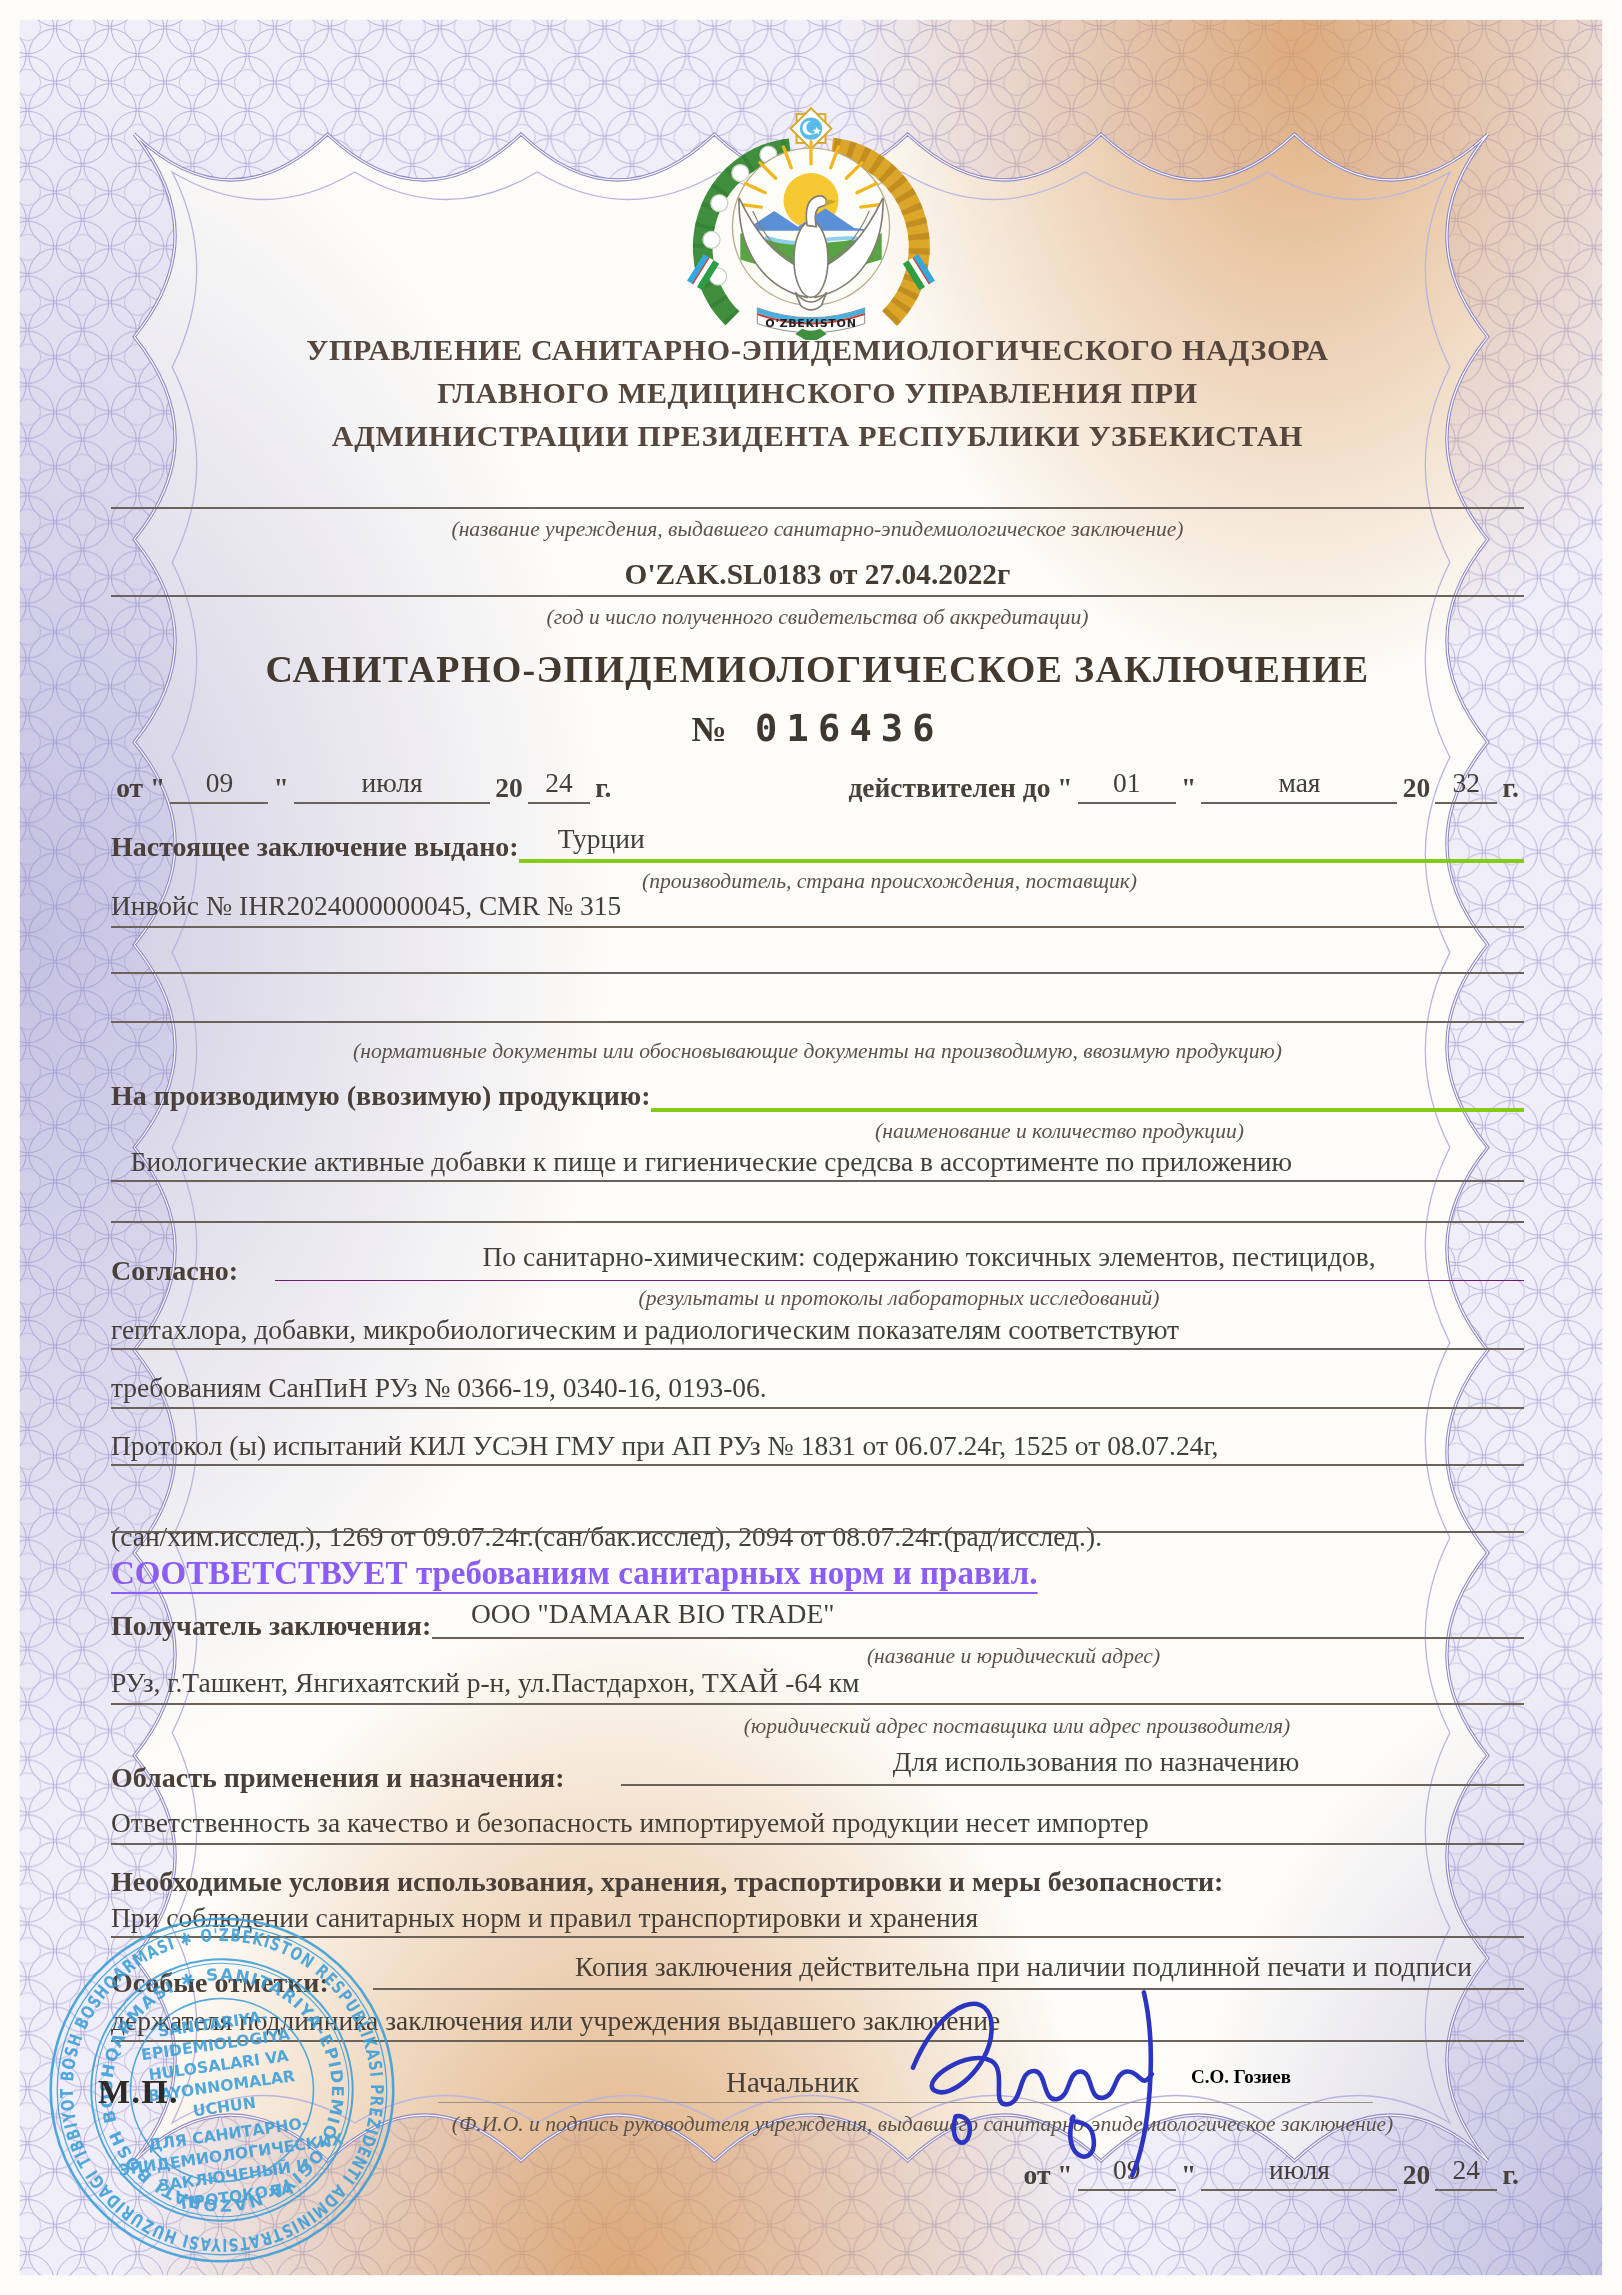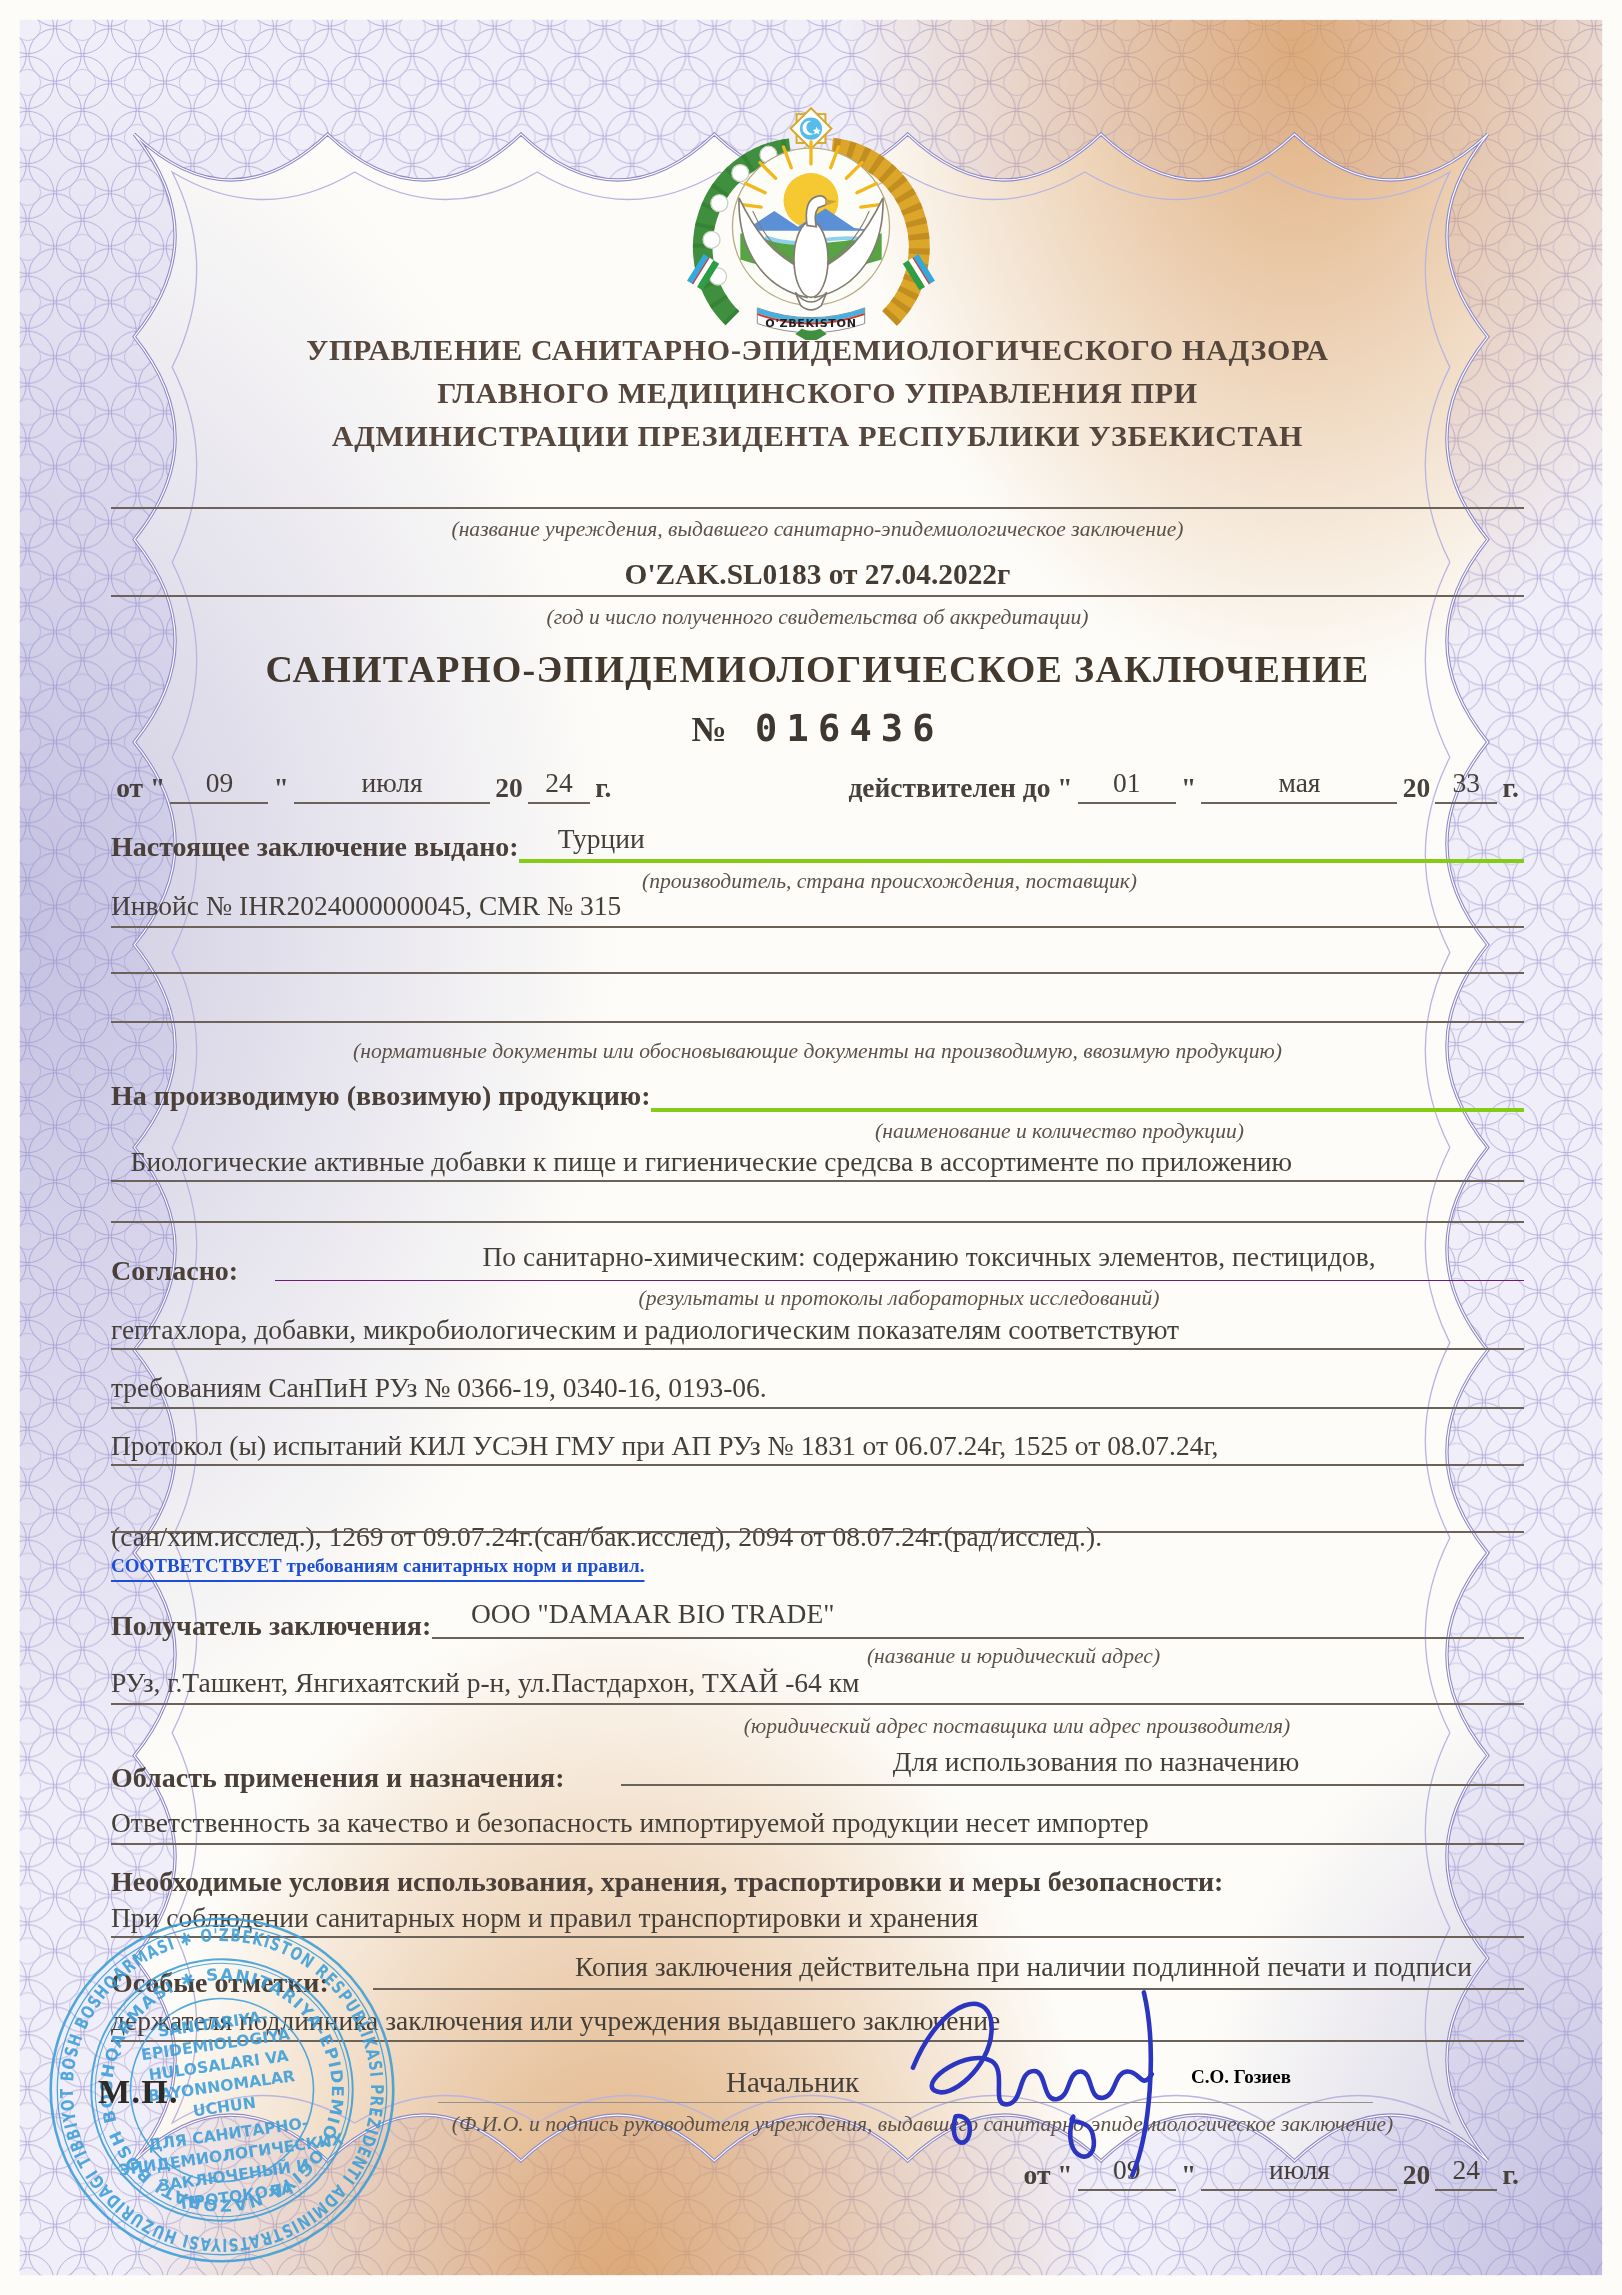--- a/index.html
+++ b/index.html
@@ -28,21 +28,21 @@
   .daterow{display:flex;width:100%;justify-content:space-between;font-size:27.5px;}
   .dgroup{white-space:nowrap;display:flex;align-items:flex-end;}
   .fill{display:inline-block;text-align:center;border-bottom:2px solid #6b6259;padding-bottom:2.6px;}
   .w-day{width:98px;}
   .w-month{width:196px;}
   .w-yr{width:62px;}
   .dg-b{font-weight:700;margin:0 5.2px;}
   .flexline{display:flex;align-items:flex-end;width:100%;}
   .fillgrow{flex:1;border-bottom:4px solid #84cc16;padding:0 0 3.9px 39px;font-size:27.5px;}
   .underlined-inline{text-decoration:underline;text-decoration-thickness:2px;text-underline-offset:7.9px;}
-  .conf{font-weight:700;font-size:19px;color:#1d4ed8;}
+  .conf{font-weight:700;font-size:33px;color:#8b5cf6;}
   .stamp-wrap{position:absolute;left:39px;top:1907px;width:366px;height:366px;z-index:3;opacity:.88;}
   .sig-wrap{position:absolute;left:877px;top:1976px;width:314px;height:216px;z-index:4;}
   .mp{position:absolute;left:98px;top:2073px;font-weight:700;font-size:34px;color:#2e2a26;z-index:5;letter-spacing:1.3px;}
   .emblem-wrap{position:absolute;left:667px;top:101px;width:288px;height:239px;z-index:2;}
   svg text{font-family:"DejaVu Sans",sans-serif;}
   .stamp-txt{fill:#3b9ed8;font-weight:700;}
 </style>
 </head>
 <body>
 
@@ -206,21 +206,21 @@
       <span class="dg-b">20</span>
       <span class="fill w-yr val">24</span>
       <span class="dg-b">г.</span>
     </div>
     <div class="dgroup">
       <span class="dg-b">действителен до "</span>
       <span class="fill w-day val">01</span>
       <span class="dg-b">"</span>
       <span class="fill w-month val">мая</span>
       <span class="dg-b">20</span>
-      <span class="fill w-yr val">33</span>
+      <span class="fill w-yr val">32</span>
       <span class="dg-b">г.</span>
     </div>
   </div>
 
   <div class="abs flexline" style="top:823px;left:0;right:0;">
     <span class="lbl" style="white-space:nowrap;">Настоящее заключение выдано:</span>
     <span class="fillgrow val">Турции</span>
   </div>
   <div class="abs cap" style="top:869px;left:327px;right:183px;">(производитель, страна происхождения, поставщик)</div>
 

